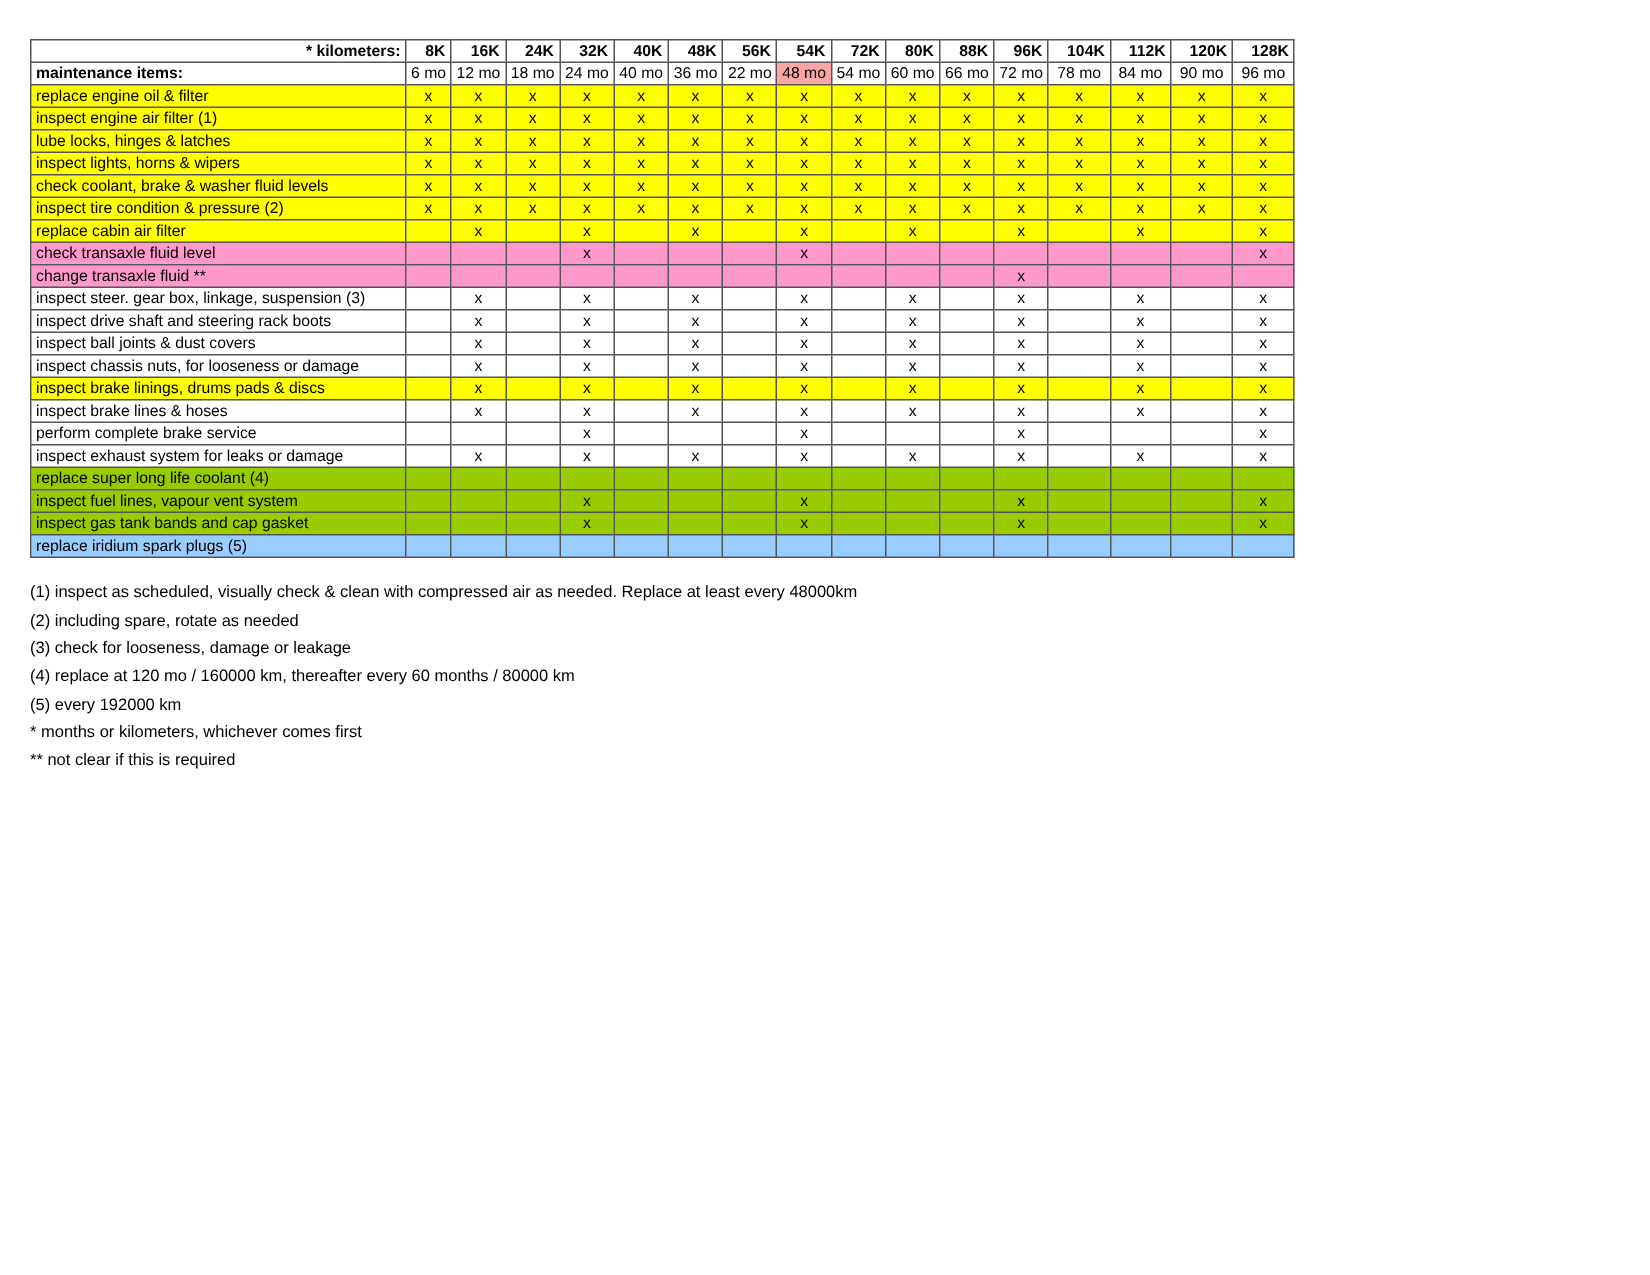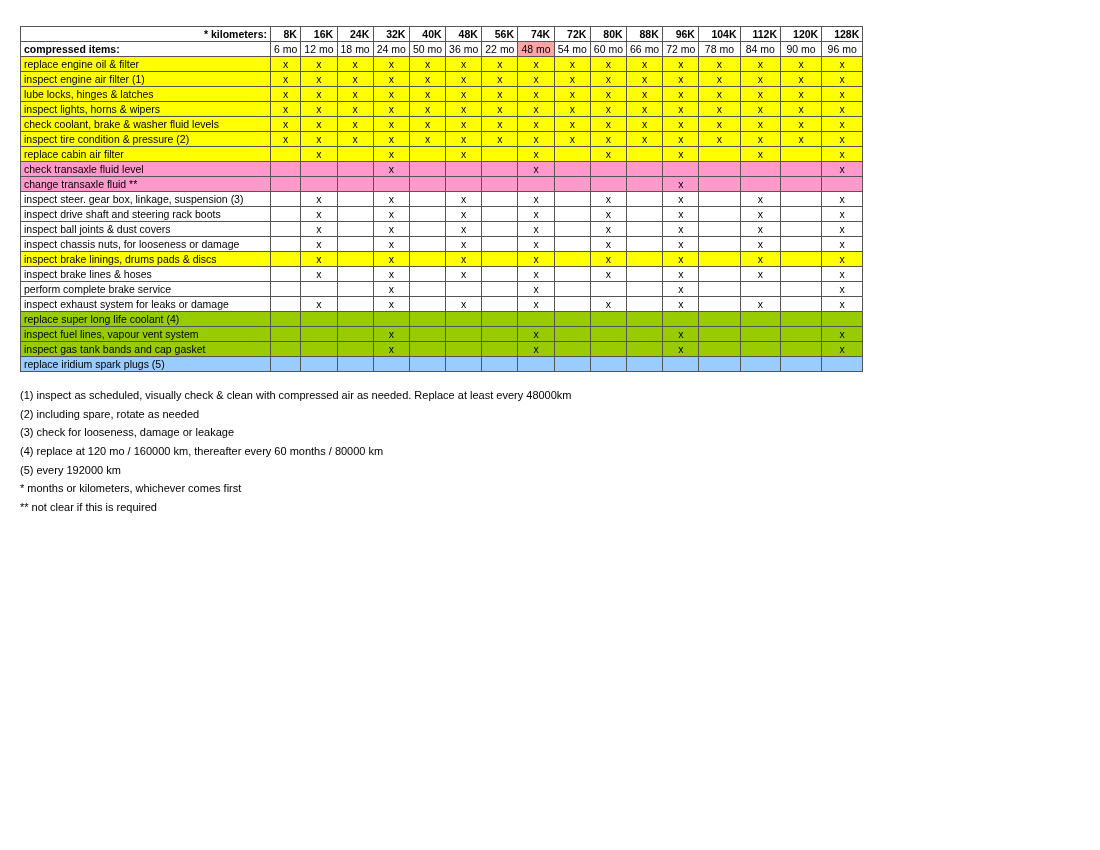--- a/index.html
+++ b/index.html
@@ -20,37 +20,37 @@
   <tbody id="table-body">
   <tr class="km-row">
         <td class="col-label" style="text-align: right; font-weight: bold;">* kilometers:</td>
         <td style="font-weight: bold; background: rgb(255, 255, 255);">8K</td>
         <td style="font-weight: bold; background: rgb(255, 255, 255);">16K</td>
         <td style="font-weight: bold; background: rgb(255, 255, 255);">24K</td>
         <td style="font-weight: bold; background: rgb(255, 255, 255);">32K</td>
         <td style="font-weight: bold; background: rgb(255, 255, 255);">40K</td>
         <td style="font-weight: bold; background: rgb(255, 255, 255);">48K</td>
         <td style="font-weight: bold; background: rgb(255, 255, 255);">56K</td>
-        <td style="font-weight: bold; background: rgb(255, 255, 255);">74K</td>
+        <td style="font-weight: bold; background: rgb(255, 255, 255);">54K</td>
         <td style="font-weight: bold; background: rgb(255, 255, 255);">72K</td>
         <td style="font-weight: bold; background: rgb(255, 255, 255);">80K</td>
         <td style="font-weight: bold; background: rgb(255, 255, 255);">88K</td>
         <td style="font-weight: bold; background: rgb(255, 255, 255);">96K</td>
         <td style="font-weight: bold; background: rgb(255, 255, 255);">104K</td>
         <td style="font-weight: bold; background: rgb(255, 255, 255);">112K</td>
         <td style="font-weight: bold; background: rgb(255, 255, 255);">120K</td>
         <td style="font-weight: bold; background: rgb(255, 255, 255);">128K</td>
       </tr>
       <tr>
-        <td class="col-label" style="font-weight: bold;">compressed items:</td>
+        <td class="col-label" style="font-weight: bold;">maintenance items:</td>
         <td style="background: rgb(255, 255, 255);">6 mo</td>
         <td style="background: rgb(255, 255, 255);">12 mo</td>
         <td style="background: rgb(255, 255, 255);">18 mo</td>
         <td style="background: rgb(255, 255, 255);">24 mo</td>
-        <td style="background: rgb(255, 255, 255);">50 mo</td>
+        <td style="background: rgb(255, 255, 255);">40 mo</td>
         <td style="background: rgb(255, 255, 255);">36 mo</td>
         <td style="background: rgb(255, 255, 255);">22 mo</td>
         <td style="background: #fca5a5;">48 mo</td>
         <td style="background: rgb(255, 255, 255);">54 mo</td>
         <td style="background: rgb(255, 255, 255);">60 mo</td>
         <td style="background: rgb(255, 255, 255);">66 mo</td>
         <td style="background: rgb(255, 255, 255);">72 mo</td>
         <td style="background: rgb(255, 255, 255);">78 mo</td>
         <td style="background: rgb(255, 255, 255);">84 mo</td>
         <td style="background: rgb(255, 255, 255);">90 mo</td>

